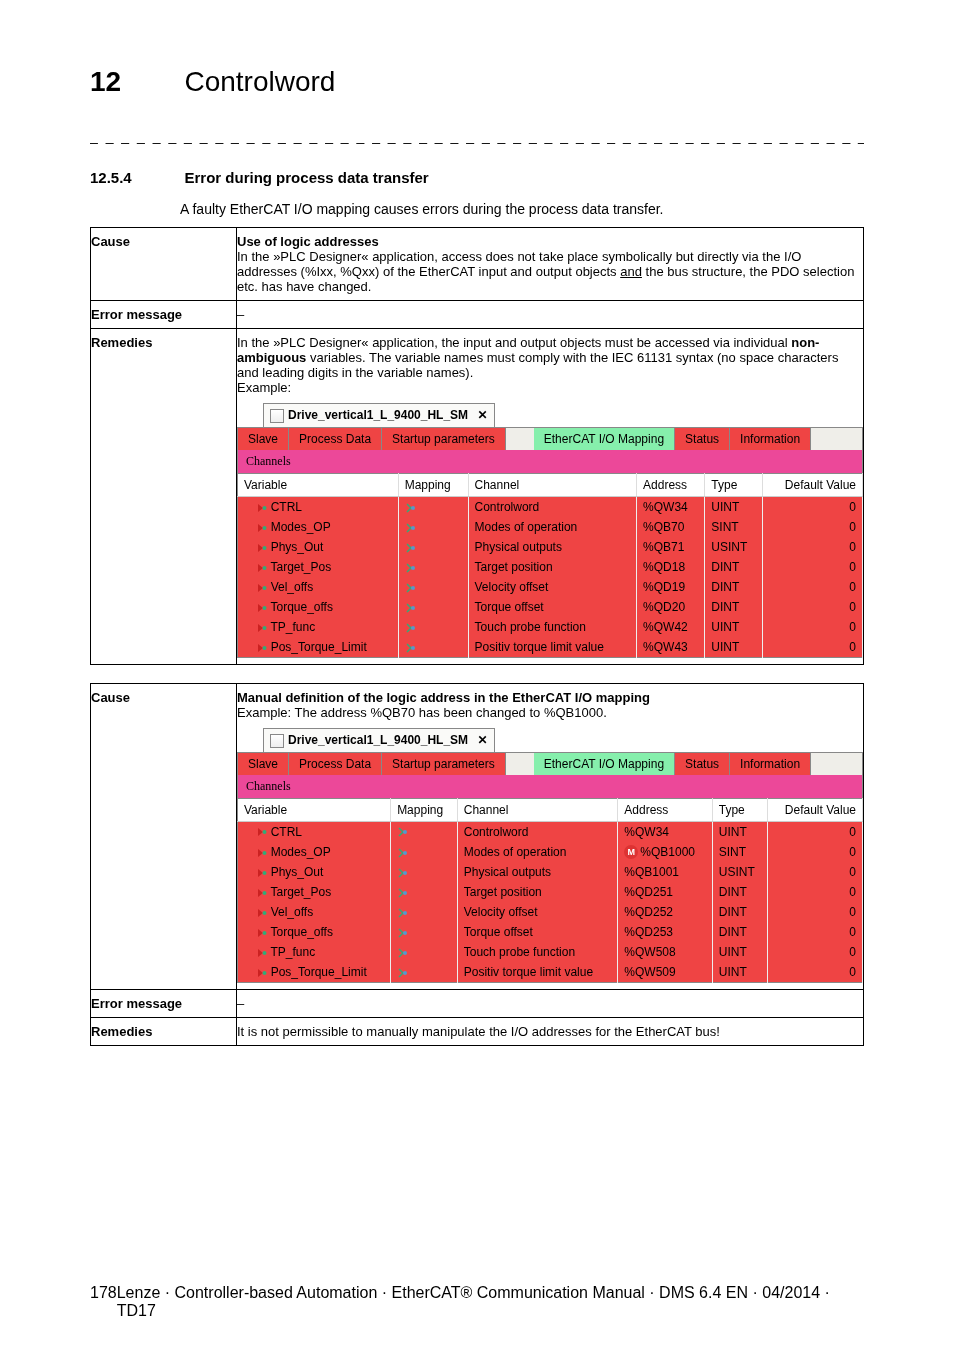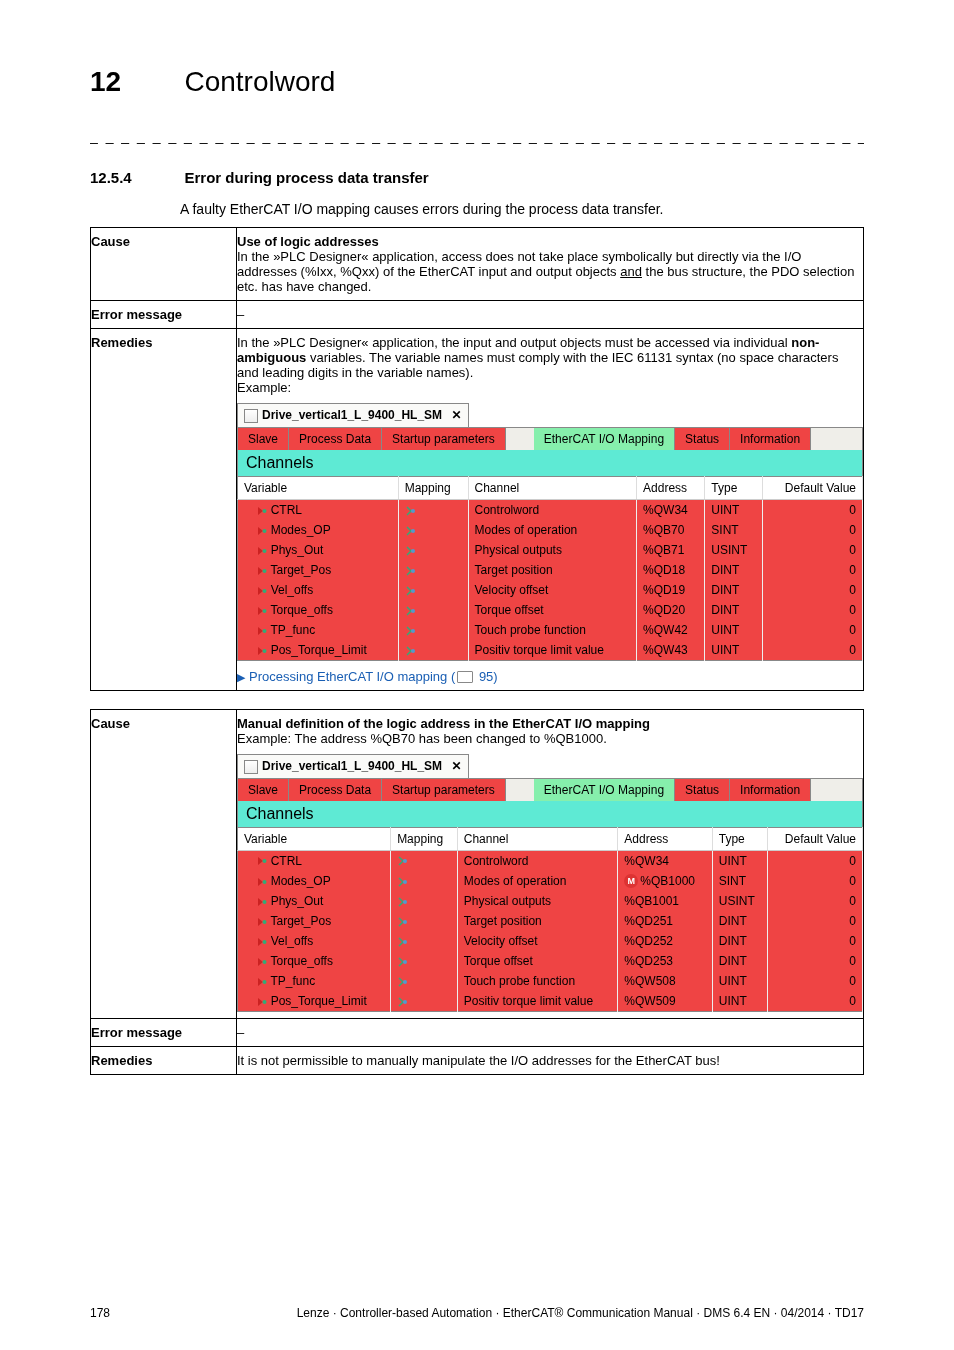--- a/index.html
+++ b/index.html
@@ -14,36 +14,36 @@
   .sectitle { font-weight: 700; font-size: 15px; display: inline-block; }
   .intro { margin: 14px 0 10px 90px; font-size: 14px; }
   table.outer { border-collapse: collapse; width: 100%; margin-bottom: 18px; }
   table.outer > tbody > tr > td { border: 1px solid #000; padding: 6px 0; font-size: 13px; vertical-align: top; }
   table.outer > tbody > tr > td.label { font-weight: 700; width: 145px; }
   .bold { font-weight: 700; }
   .und { text-decoration: underline; }
   .link { color: #1a5fb4; }
   .link .tri { color: #1a5fb4; font-size: 11px; }
   .tabstrip { margin-top: 8px; }
-  .tabstrip .titlebar { font-weight: 700; font-size: 12px; padding: 4px 6px; border: 1px solid #888; border-bottom: none; display: inline-block; background: #fafaf8; }
+  .tabstrip .titlebar { font-weight: 700; font-size: 12px; padding: 4px 6px; border: 1px solid #888; border-bottom: none; display: inline-block; background: #fafaf8; margin-left: 26px; }
   .tabstrip .titlebar .x { font-weight: 700; margin-left: 6px; }
   .tabrow { border: 1px solid #888; border-bottom: none; display: flex; background: #efeee9; font-size: 12px; }
   .tabrow .tab { padding: 4px 10px; border-right: 1px solid #888; background: #ef4444; }
   .tabrow .tab.active { background: #86efac; font-weight: 400; margin-left: 28px; }
-  .channelsbar { border-left: 1px solid #888; border-right: 1px solid #888; padding: 4px 8px; font-size: 16px; background: #5eead4; }
+  .channelsbar { border-left: 1px solid #888; border-right: 1px solid #888; padding: 4px 8px; font-size: 12px; background: #ec4899; font-family: Liberation Serif, serif; }
   table.grid { width: 100%; border-collapse: collapse; font-size: 12px; border: 1px solid #888; background: #ef4444; }
   table.grid th { text-align: left; font-weight: 400; padding: 4px 6px; border-bottom: 1px solid #ccc; border-right: 1px solid #ddd; background: #fff; }
   table.grid td { padding: 3px 6px; border-right: 1px solid #eee; }
   table.grid td.num { text-align: right; }
   svg.ico { width: 12px; height: 12px; vertical-align: middle; }
   svg.redarrow { width: 10px; height: 10px; vertical-align: middle; }
   .varcell { white-space: nowrap; }
   .doc-icon { display:inline-block; width:12px; height:12px; border:1px solid #888; background:linear-gradient(#fff,#eee); vertical-align:middle; margin-right:4px; }
   .redcircle { display:inline-block; width:14px; height:14px; border-radius:50%; background:#d33; color:#fff; font-size:9px; line-height:14px; text-align:center; vertical-align:middle; margin-right:2px; font-weight:700; }
-  .footer { position: absolute; bottom: 30px; left: 90px; right: 90px; font-size: 12px; display: flex; justify-content: space-between; text-align: right; }
+  .footer { position: absolute; bottom: 30px; left: 90px; right: 90px; font-size: 16px; display: flex; justify-content: space-between; }
   .book-icon { display:inline-block; width:14px; height:10px; border:1px solid #888; border-radius:1px; margin:0 2px; vertical-align:middle; }
 </style>
 </head>
 <body>
 
 <div class="page">
   <div>
     <span class="chapnum">12</span>
     <span class="chaptitle">Controlword</span>
   </div>
@@ -205,24 +205,20 @@
                         <circle cx="8" cy="6" r="2" fill="#59c"></circle>
                       </svg></td>
                     <td>Positiv torque limit value</td>
                     <td>%QW43</td>
                     <td>UINT</td>
                     <td class="num">0</td>
                   </tr>
                 </tbody>
             </table>
           </div>
-          <div style="margin-top:8px;" class="link">
-            <span class="tri">▶</span>
-            <span>Processing EtherCAT I/O mapping</span> (<span class="book-icon"></span><span> 95)</span>
-          </div>
         </td>
       </tr>
     </tbody>
   </table>
 
   <table class="outer">
     <tbody>
       <tr>
         <td class="label">Cause</td>
         <td>

